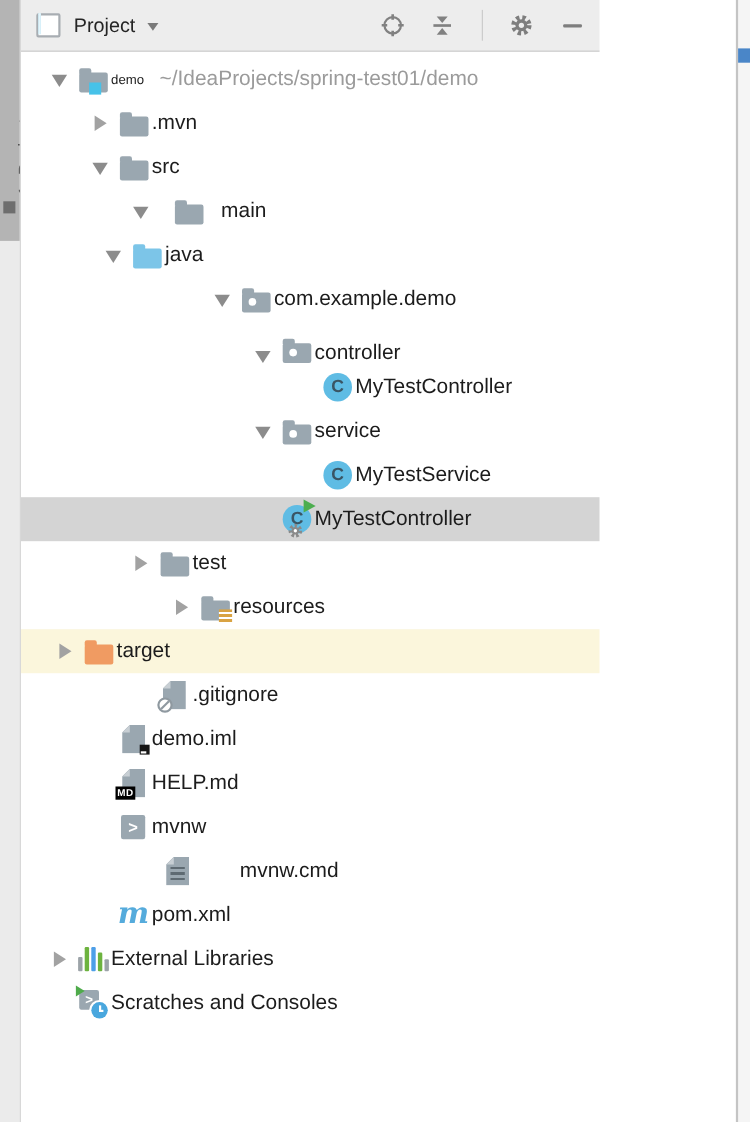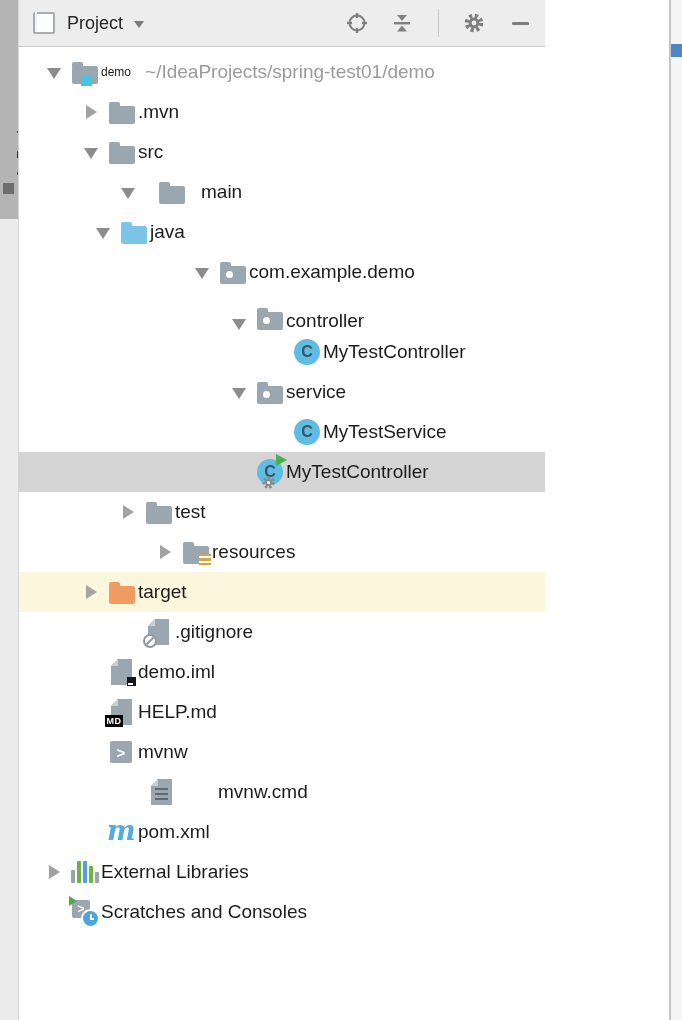--- a/index.html
+++ b/index.html
@@ -254,21 +254,21 @@
         <span class="label">test</span>
       </div>
       <div class="row" style="padding-left: 137px;">
         <span class="exp closed"></span>
         <span class="icon resources-folder">
           <span class="fld"></span>
           <span class="resbadge"></span>
         </span>
         <span class="label">resources</span>
       </div>
-      <div class="row highlighted" style="padding-left: 63px;">
+      <div class="row highlighted" style="padding-left: 31px;">
         <span class="exp closed"></span>
         <span class="icon excluded-folder">
           <span class="fld orange"></span>
         </span>
         <span class="label">target</span>
       </div>
       <div class="row" style="padding-left: 100px;">
         <span class="exp none"></span>
         <span class="icon ignored-file">
           <span class="file"></span>

